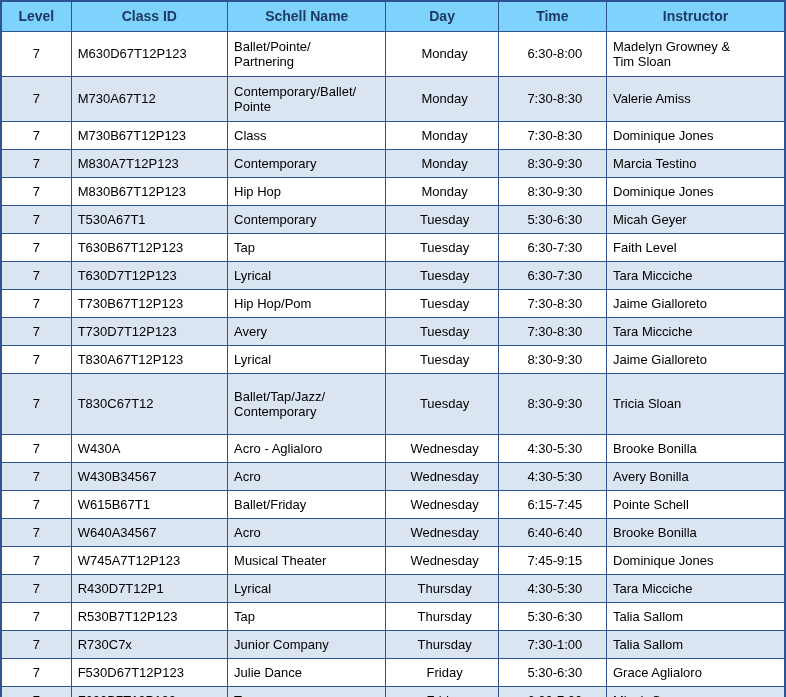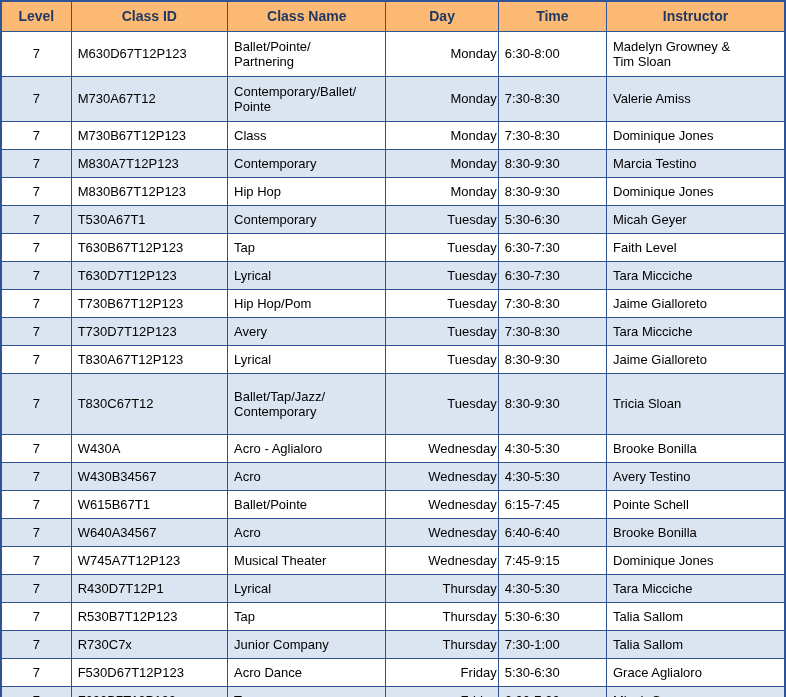--- a/index.html
+++ b/index.html
@@ -21,21 +21,21 @@
   }
   table.schedule th,
   table.schedule td {
     border: 1px solid #2f5496;
     font-size: 13px;
     color: #000000;
     line-height: 1.18;
     vertical-align: middle;
   }
   table.schedule thead th {
-    background: #fdba74;
+    background: #7dd3fc;
     color: #1f3864;
     font-weight: bold;
     text-align: center;
     height: 25px;
     padding: 2px 3px;
     font-size: 14px;
   }
   
   col.c-level { width: 70px; }
   col.c-id    { width: 156px; }
@@ -46,25 +46,25 @@
 
   td.level {
     text-align: center;
   }
   td.id, td.name, td.inst {
     padding-left: 6px;
     text-align: left;
   }
   td.day {
     padding-left: 6px;
-    text-align: right;
+    text-align: center;
   }
   td.time {
     padding-left: 6px;
-    text-align: left;
+    text-align: center;
   }
   tr.alt td {
     background: #dbe5f1;
   }
   tr.plain td {
     background: #ffffff;
   }
   td .multi {
     display: block;
     white-space: pre-line;
@@ -82,21 +82,21 @@
     <col class="c-id">
     <col class="c-name">
     <col class="c-day">
     <col class="c-time">
     <col class="c-inst">
   </colgroup>
   <thead>
     <tr>
       <th>Level</th>
       <th>Class ID</th>
-      <th>Class Name</th>
+      <th>Schell Name</th>
       <th>Day</th>
       <th>Time</th>
       <th>Instructor</th>
     </tr>
   </thead>
   <tbody id="schedule-body">
       <tr class="tall plain">
         <td class="level">
           <span class="multi">7</span>
         </td>
@@ -370,32 +370,32 @@
         <td class="name">
           <span class="multi">Acro</span>
         </td>
         <td class="day">
           <span class="multi">Wednesday</span>
         </td>
         <td class="time">
           <span class="multi">4:30-5:30</span>
         </td>
         <td class="inst">
-          <span class="multi">Avery Testino</span>
+          <span class="multi">Avery Bonilla</span>
         </td>
       </tr>
       <tr class="norm plain">
         <td class="level">
           <span class="multi">7</span>
         </td>
         <td class="id">
           <span class="multi">W615B67T1</span>
         </td>
         <td class="name">
-          <span class="multi">Ballet/Pointe</span>
+          <span class="multi">Ballet/Friday</span>
         </td>
         <td class="day">
           <span class="multi">Wednesday</span>
         </td>
         <td class="time">
           <span class="multi">6:15-7:45</span>
         </td>
         <td class="inst">
           <span class="multi">Pointe Schell</span>
         </td>
@@ -501,21 +501,21 @@
         </td>
       </tr>
       <tr class="norm plain">
         <td class="level">
           <span class="multi">7</span>
         </td>
         <td class="id">
           <span class="multi">F530D67T12P123</span>
         </td>
         <td class="name">
-          <span class="multi">Acro Dance</span>
+          <span class="multi">Julie Dance</span>
         </td>
         <td class="day">
           <span class="multi">Friday</span>
         </td>
         <td class="time">
           <span class="multi">5:30-6:30</span>
         </td>
         <td class="inst">
           <span class="multi">Grace Aglialoro</span>
         </td>

